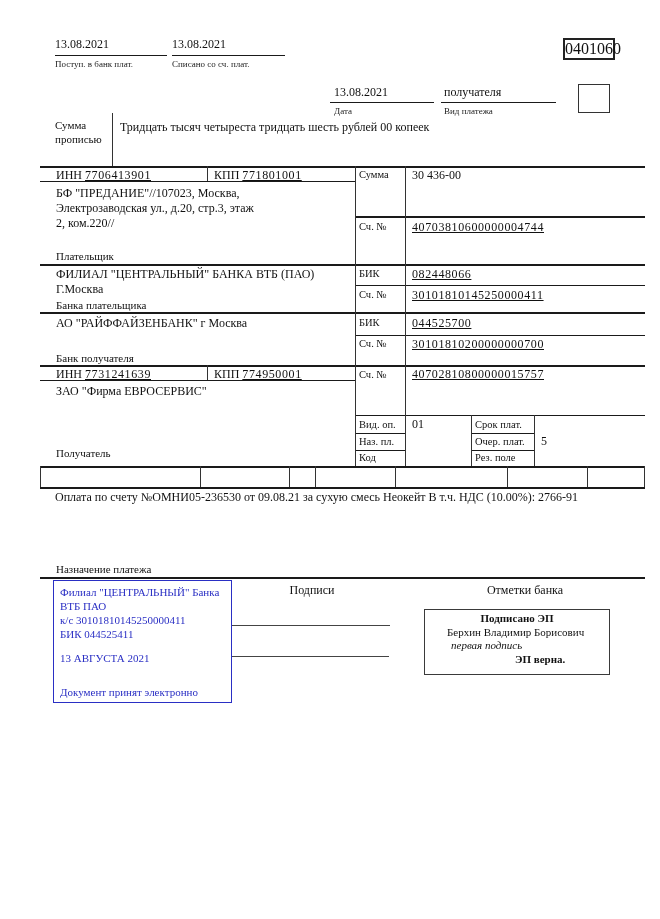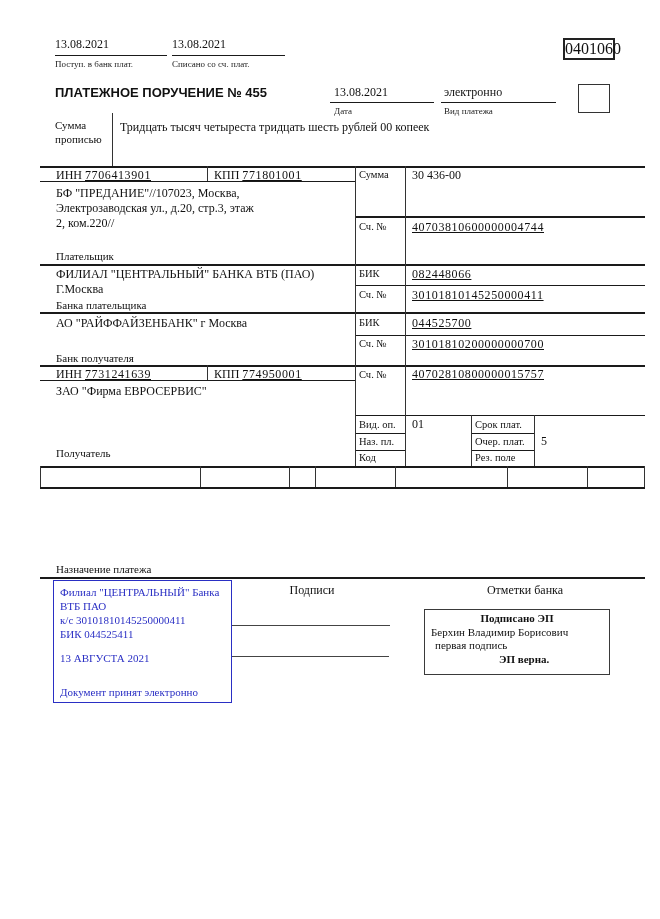--- a/index.html
+++ b/index.html
@@ -10,45 +10,44 @@
   .lab{font-size:11px;line-height:13px;}
   .cell-lab{font-size:10.5px;line-height:12px;}
   .hl{position:absolute;background:#1a1a1a;height:1px;}
   .hl2{position:absolute;background:#1a1a1a;height:2px;}
   .vl{position:absolute;background:#333;width:1px;}
   .num{letter-spacing:0.6px;text-decoration:underline;}
   .title{font-family:"Liberation Sans","DejaVu Sans",sans-serif;font-weight:bold;font-size:13px;}
   .codebox{position:absolute;border:2px solid #222;text-align:center;font-size:16px;line-height:17px;}
   .kindbox{position:absolute;border:1.5px solid #333;background:#fff;}
   .stamp{position:absolute;border:1.5px solid #2a2fc4;color:#2a2fc4;font-size:11px;line-height:14px;padding:4px 6px;box-sizing:border-box;}
-  .epbox{position:absolute;border:1.2px solid #3a3a3a;box-sizing:border-box;padding:2px 6px;font-size:11px;line-height:13.5px;}
+  .epbox{position:absolute;border:1.2px solid #3a3a3a;box-sizing:border-box;padding:2px 22px;font-size:11px;line-height:13.5px;}
   .ctr{text-align:center;}
 </style>
 </head>
 <body>
 
 <div id="page">
 
   <div class="t" style="left:55px;top:37px">13.08.2021</div>
   <div class="hl" style="left:55px;top:55px;width:112px"></div>
   <div class="t sm" style="left:55px;top:59px">Поступ. в банк плат.</div>
 
   <div class="t" style="left:172px;top:37px">13.08.2021</div>
   <div class="hl" style="left:172px;top:55px;width:113px"></div>
   <div class="t sm" style="left:172px;top:59px">Списано со сч. плат.</div>
 
   <div class="codebox" style="left:563px;top:38px;width:48px;height:18px">0401060</div>
 
-  <div class="t title" style="left:55px;top:86px">ПЛАТЕЖНОЕ ПОРУЧЕНИЕ № 455</div>
 
   <div class="t" style="left:334px;top:85px">13.08.2021</div>
   <div class="hl" style="left:330px;top:102px;width:104px"></div>
   <div class="t sm" style="left:334px;top:106px">Дата</div>
 
-  <div class="t" style="left:444px;top:85px">электронно</div>
+  <div class="t" style="left:444px;top:85px">получателя</div>
   <div class="hl" style="left:441px;top:102px;width:115px"></div>
   <div class="t sm" style="left:444px;top:106px">Вид платежа</div>
 
   <div class="kindbox" style="left:578px;top:84px;width:30px;height:27px"></div>
 
   <div class="t lab" style="left:55px;top:119px">Сумма</div>
   <div class="t lab" style="left:55px;top:133px">прописью</div>
   <div class="vl" style="left:112px;top:113px;height:53px"></div>
   <div class="t" style="left:120px;top:120px">Тридцать тысяч четыреста тридцать шесть рублей 00 копеек</div>
 
@@ -130,37 +129,38 @@
   <div class="t cell-lab" style="left:359px;top:419px">Вид. оп.</div>
   <div class="t" style="left:412px;top:417px">01</div>
   <div class="t cell-lab" style="left:475px;top:419px">Срок плат.</div>
   <div class="t" style="left:545px;top:417px"></div>
   <div class="t cell-lab" style="left:359px;top:436px">Наз. пл.</div>
   <div class="t cell-lab" style="left:475px;top:436px">Очер. плат.</div>
   <div class="t" style="left:541px;top:434px">5</div>
   <div class="t cell-lab" style="left:359px;top:452px">Код</div>
   <div class="t cell-lab" style="left:475px;top:452px">Рез. поле</div>
 
+  <div class="t" style="left:55px;top:490px">Оплата по счету №ОМНИ05-236530 от 09.08.21 за сухую смесь Неокейт В т.ч. НДС (10.00%): 2766-91</div>
   <div class="t lab" style="left:56px;top:563px">Назначение платежа</div>
   <div class="hl2" style="left:40px;top:577px;width:605px"></div>
 
   <div class="stamp" style="left:53px;top:580px;width:179px;height:123px">
     <div>Филиал "ЦЕНТРАЛЬНЫЙ" Банка</div>
     <div>ВТБ ПАО</div>
     <div>к/с 30101810145250000411</div>
     <div>БИК 044525411</div>
     <div style="margin-top:10px">13 АВГУСТА 2021</div>
     <div style="position:absolute;left:6px;bottom:3px">Документ принят электронно</div>
   </div>
 
   <div class="t ctr" style="left:232px;top:583px;width:160px">Подписи</div>
   <div class="hl" style="left:232px;top:625px;width:158px;background:#444"></div>
   <div class="hl" style="left:232px;top:656px;width:157px;background:#444"></div>
 
   <div class="t ctr" style="left:405px;top:583px;width:240px">Отметки банка</div>
   <div class="epbox" style="left:424px;top:609px;width:186px;height:66px">
     <div class="ctr" style="font-weight:bold">Подписано ЭП</div>
     <div>Берхин Владимир Борисович</div>
-    <div style="padding-left:4px">первая подпись</div>
+    <div style="font-style:italic;padding-left:4px">первая подпись</div>
     <div style="font-weight:bold;padding-left:68px">ЭП верна.</div>
   </div>
 
 </div>
 
 </body></html>

